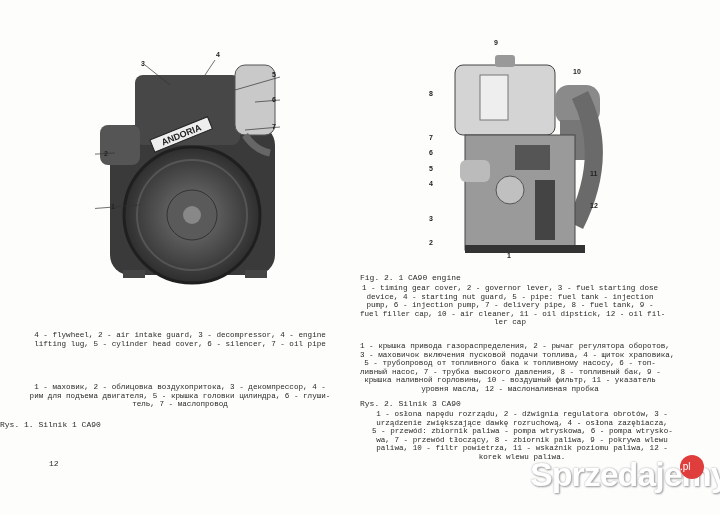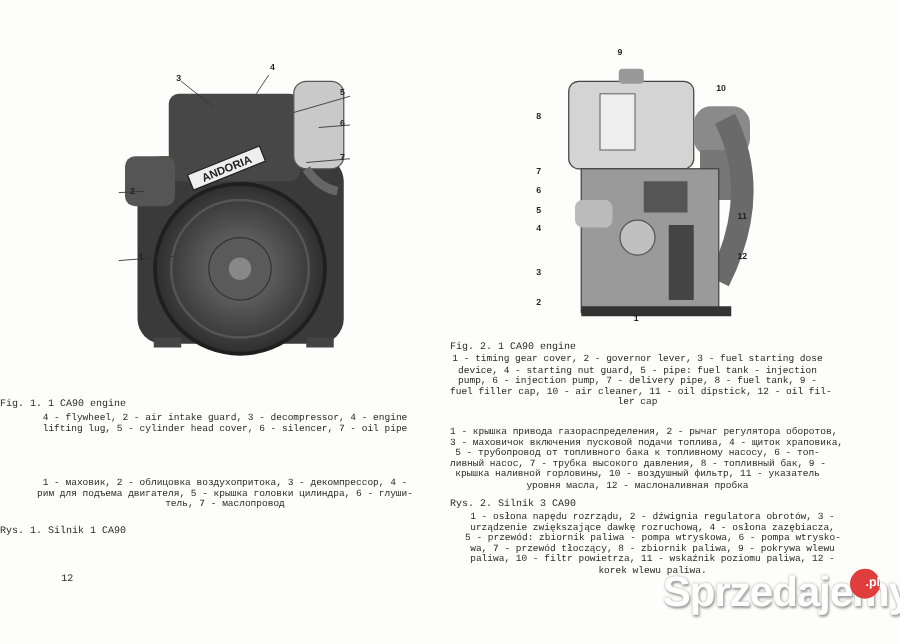--- a/index.html
+++ b/index.html
@@ -11,21 +11,21 @@
   .caption-title { position:absolute; font-size:8px; text-align:left; white-space:nowrap; }
   .caption-body { position:absolute; font-size:7.6px; line-height:8.6px; text-align:center; white-space:pre; }
   .pageno { position:absolute; font-size:8px; }
   .photo { position:absolute; }
   .callout { position:absolute; font-size:7px; font-weight:bold; font-family:"Liberation Sans",sans-serif; color:#222; }
   .watermark { position:absolute; left:530px; top:455px; font-family:"Liberation Sans",sans-serif;
                font-size:34px; font-weight:bold; color:#fff; letter-spacing:-1px;
                text-shadow:0 0 2px #aaa, 1px 1px 2px #999; }
   .wm-badge { position:absolute; left:680px; top:455px; width:24px; height:24px; border-radius:50%;
               background:#e03d3d; color:#fff; font-family:"Liberation Sans",sans-serif; font-size:10px;
-              font-weight:bold; text-align:right; line-height:24px; }
+              font-weight:normal; text-align:left; line-height:24px; }
 </style>
 </head>
 <body>
 
 <div class="page left">
   <svg class="photo" style="left:95px;top:55px" width="200" height="230" viewBox="0 0 200 230">
     <defs>
       <radialGradient id="g1" cx="50%" cy="50%" r="50%">
         <stop offset="0%" stop-color="#777"></stop>
           <stop offset="100%" stop-color="#2e2e2e"></stop>
@@ -61,21 +61,20 @@
     <line x1="185" y1="72" x2="150" y2="75" stroke="#333" stroke-width="0.7"></line>
   </svg>
   <span class="callout" style="left:111px;top:203px">1</span>
   <span class="callout" style="left:104px;top:150px">2</span>
   <span class="callout" style="left:141px;top:60px">3</span>
   <span class="callout" style="left:216px;top:51px">4</span>
   <span class="callout" style="left:272px;top:71px">5</span>
   <span class="callout" style="left:272px;top:96px">6</span>
   <span class="callout" style="left:272px;top:123px">7</span>
 
-  <div class="caption-title" style="left:0;width:360px;top:319px">Fig. 1. 1 CA90 engine</div>
   <div class="caption-body" style="left:0;width:360px;top:331px">4 - flywheel, 2 - air intake guard, 3 - decompressor, 4 - engine
 lifting lug, 5 - cylinder head cover, 6 - silencer, 7 - oil pipe</div>
   <div class="caption-body" style="left:0;width:360px;top:383px">1 - маховик, 2 - облицовка воздухопритока, 3 - декомпрессор, 4 -
 рим для подъема двигателя, 5 - крышка головки цилиндра, 6 - глуши-
 тель, 7 - маслопровод</div>
   <div class="caption-title" style="left:0;width:360px;top:420px">Rys. 1. Silnik 1 CA90</div>
   <div class="pageno" style="left:49px;top:459px">12</div>
 </div>
 
 <div class="page right">

